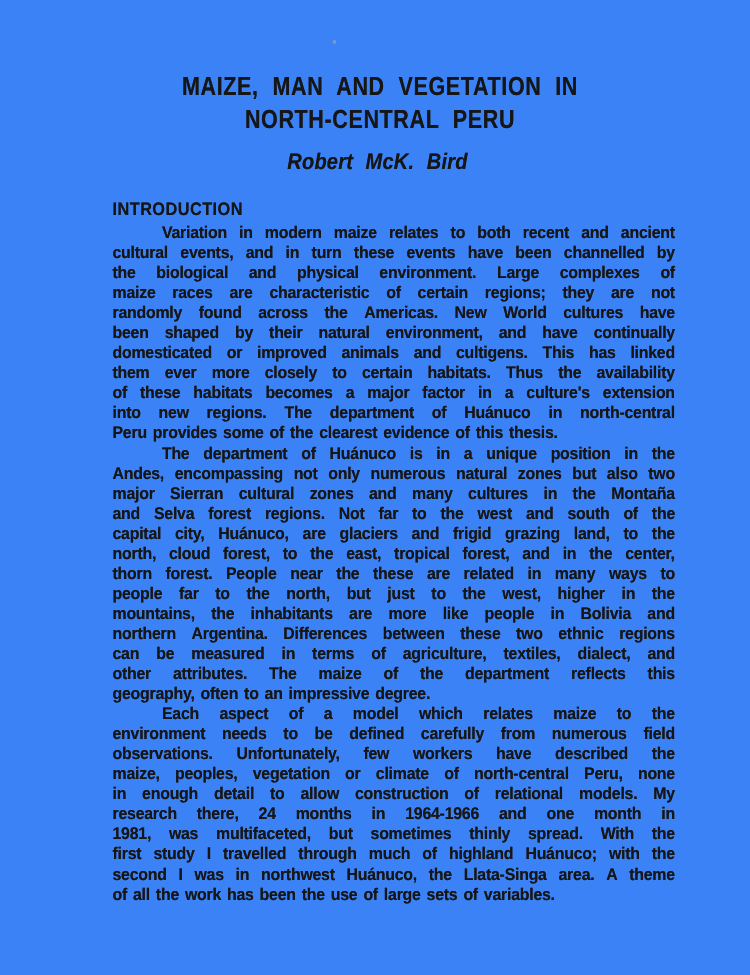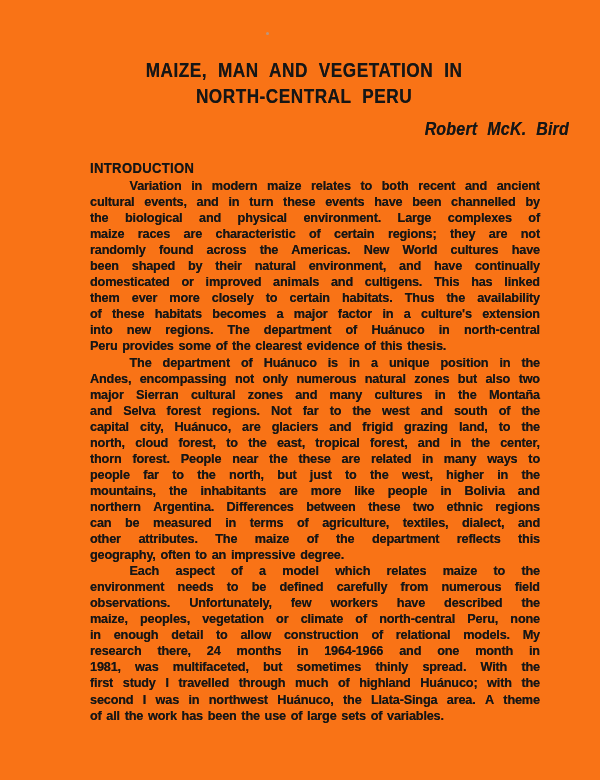--- a/index.html
+++ b/index.html
@@ -1,21 +1,21 @@
 <!DOCTYPE html>
 <html><head>
 <meta charset="utf-8">
 <title>Scanned Paper Page</title>
 <style>
   html, body { margin: 0; padding: 0; background: #ffffff; }
   .page {
     position: relative;
     width: 600px;
     height: 780px;
-    background: #f97316;
+    background: #3b82f6;
     overflow: hidden;
     font-family: "Liberation Sans", "DejaVu Sans", sans-serif;
     color: #161616;
     text-shadow: 0 0 0.4px rgba(25,25,25,0.75);
   }
   .speck {
     position: absolute;
     left: 266px; top: 32px;
     width: 3px; height: 3px;
     border-radius: 50%;
@@ -32,21 +32,21 @@
     transform-origin: 50% 0;
     font-size: 21px;
     font-weight: 700;
     line-height: 26px;
     letter-spacing: 0.6px;
     word-spacing: 7px;
   }
   .author-block {
     position: absolute;
     left: 0; top: 118px; width: 600px;
-    text-align: right;
+    text-align: center;
   }
   .author-inner {
     transform: translateX(2px) scaleX(0.89);
     transform-origin: 50% 0;
     font-size: 18px;
     font-weight: 700;
     font-style: italic;
     line-height: 22px;
     letter-spacing: 0.2px;
     word-spacing: 6px;

